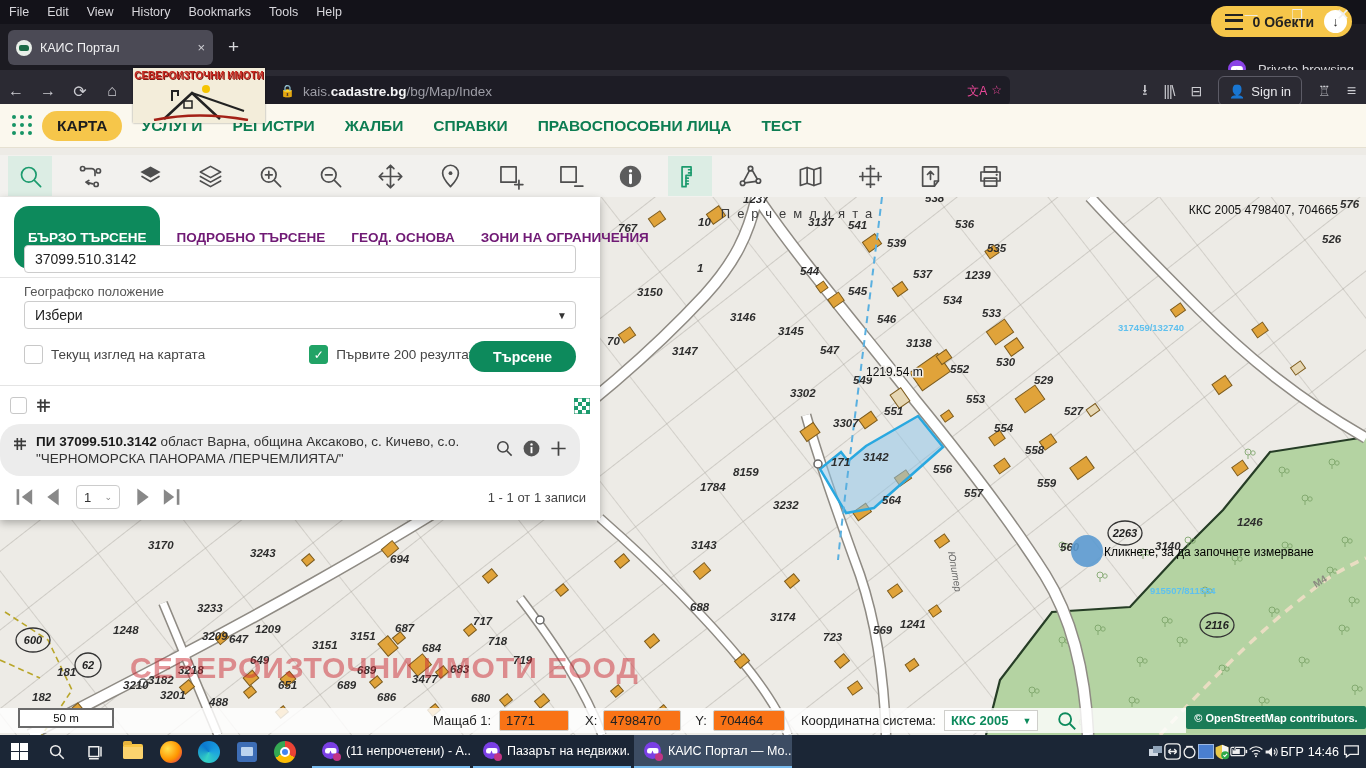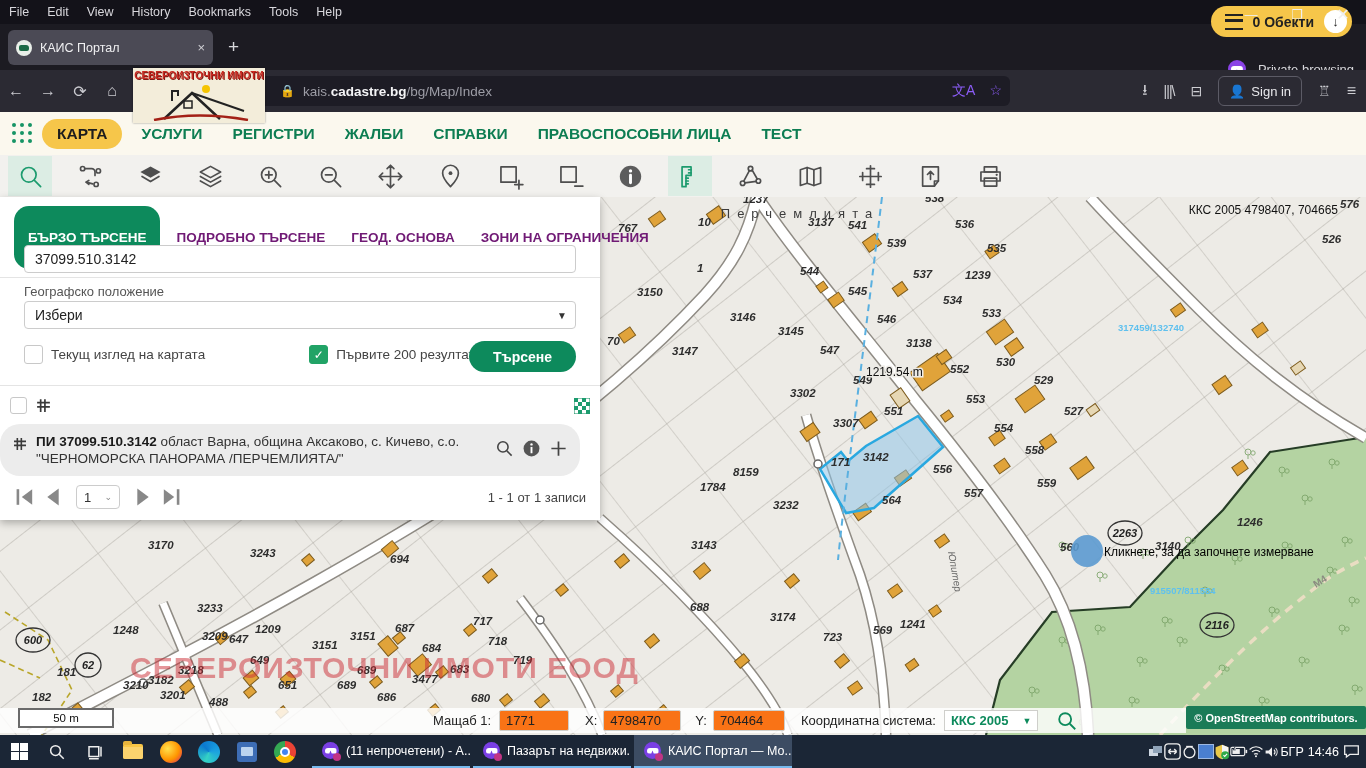--- a/index.html
+++ b/index.html
@@ -23,26 +23,26 @@
   .pb-badge{width:18px;height:18px;border-radius:50%;background:#8a42e6;position:relative;}
   .pb-badge:after{content:"";position:absolute;left:3px;top:6px;width:12px;height:6px;background:#fff;
     border-radius:3px;clip-path:polygon(0 0,100% 0,100% 100%,62% 100%,50% 55%,38% 100%,0 100%);}
   .addrbar{position:absolute;top:70px;left:0;width:1366px;height:42px;background:#2b2a33;
     display:flex;align-items:center;color:#cfcfd4;}
   .navic{width:32px;height:30px;display:flex;align-items:center;justify-content:center;font-size:16px;color:#c9c9cf;}
   .urlbox{position:absolute;left:152px;top:6px;width:858px;height:30px;background:#1d1c25;border-radius:6px;
     display:flex;align-items:center;font-size:13.5px;padding:0 10px;box-sizing:border-box;}
   .urlbox .lock{margin:0 8px 0 118px;font-size:12px;color:#b9b9bf;}
   .url-pre,.url-path{color:#9d9da6;} .url-dom{color:#f4f4f6;font-weight:bold;}
-  .url-right{position:absolute;right:8px;display:flex;gap:14px;font-size:14px;color:#8b5cf6;}
+  .url-right{position:absolute;right:8px;display:flex;gap:4px;font-size:12px;color:#ec4899;}
   .addr-right{position:absolute;right:10px;top:6px;display:flex;align-items:center;gap:16px;height:30px;}
   .signin{display:flex;align-items:center;gap:6px;border:1px solid #5c5b66;border-radius:6px;height:28px;
     padding:0 10px;color:#e8e8ec;font-size:13px;}
   
-  .sitenav{position:absolute;top:112px;left:0;width:1366px;height:43px;background:#fbf8ee;
+  .sitenav{position:absolute;top:104px;left:0;width:1366px;height:43px;background:#fbf8ee;
     border-bottom:1px solid #e6e1d2;display:flex;align-items:center;}
   .dotgrid{margin-left:12px;width:22px;height:22px;display:grid;grid-template-columns:repeat(3,1fr);gap:2.5px;}
   .dotgrid i{width:4px;height:4px;border-radius:50%;background:#169465;}
   .snav-items{display:flex;align-items:center;margin-left:8px;gap:0;}
   .snav-it{color:#0d7d52;font-weight:bold;font-size:15.5px;padding:6px 15px;white-space:nowrap;}
   .snav-it.active{background:#f6c64a;color:#1d1d1d;border-radius:16px;margin-right:4px;}
   .objbtn{position:absolute;right:14px;top:6px;height:31px;background:#f6c64a;border-radius:16px;
     display:flex;align-items:center;padding:0 5px 0 14px;gap:10px;font-weight:bold;font-size:14px;color:#222;}
   .objbtn .burger{width:18px;height:12px;border-top:2.5px solid #222;border-bottom:2.5px solid #222;position:relative;}
   .objbtn .burger:after{content:"";position:absolute;left:0;top:3.5px;width:18px;height:2.5px;background:#222;}

